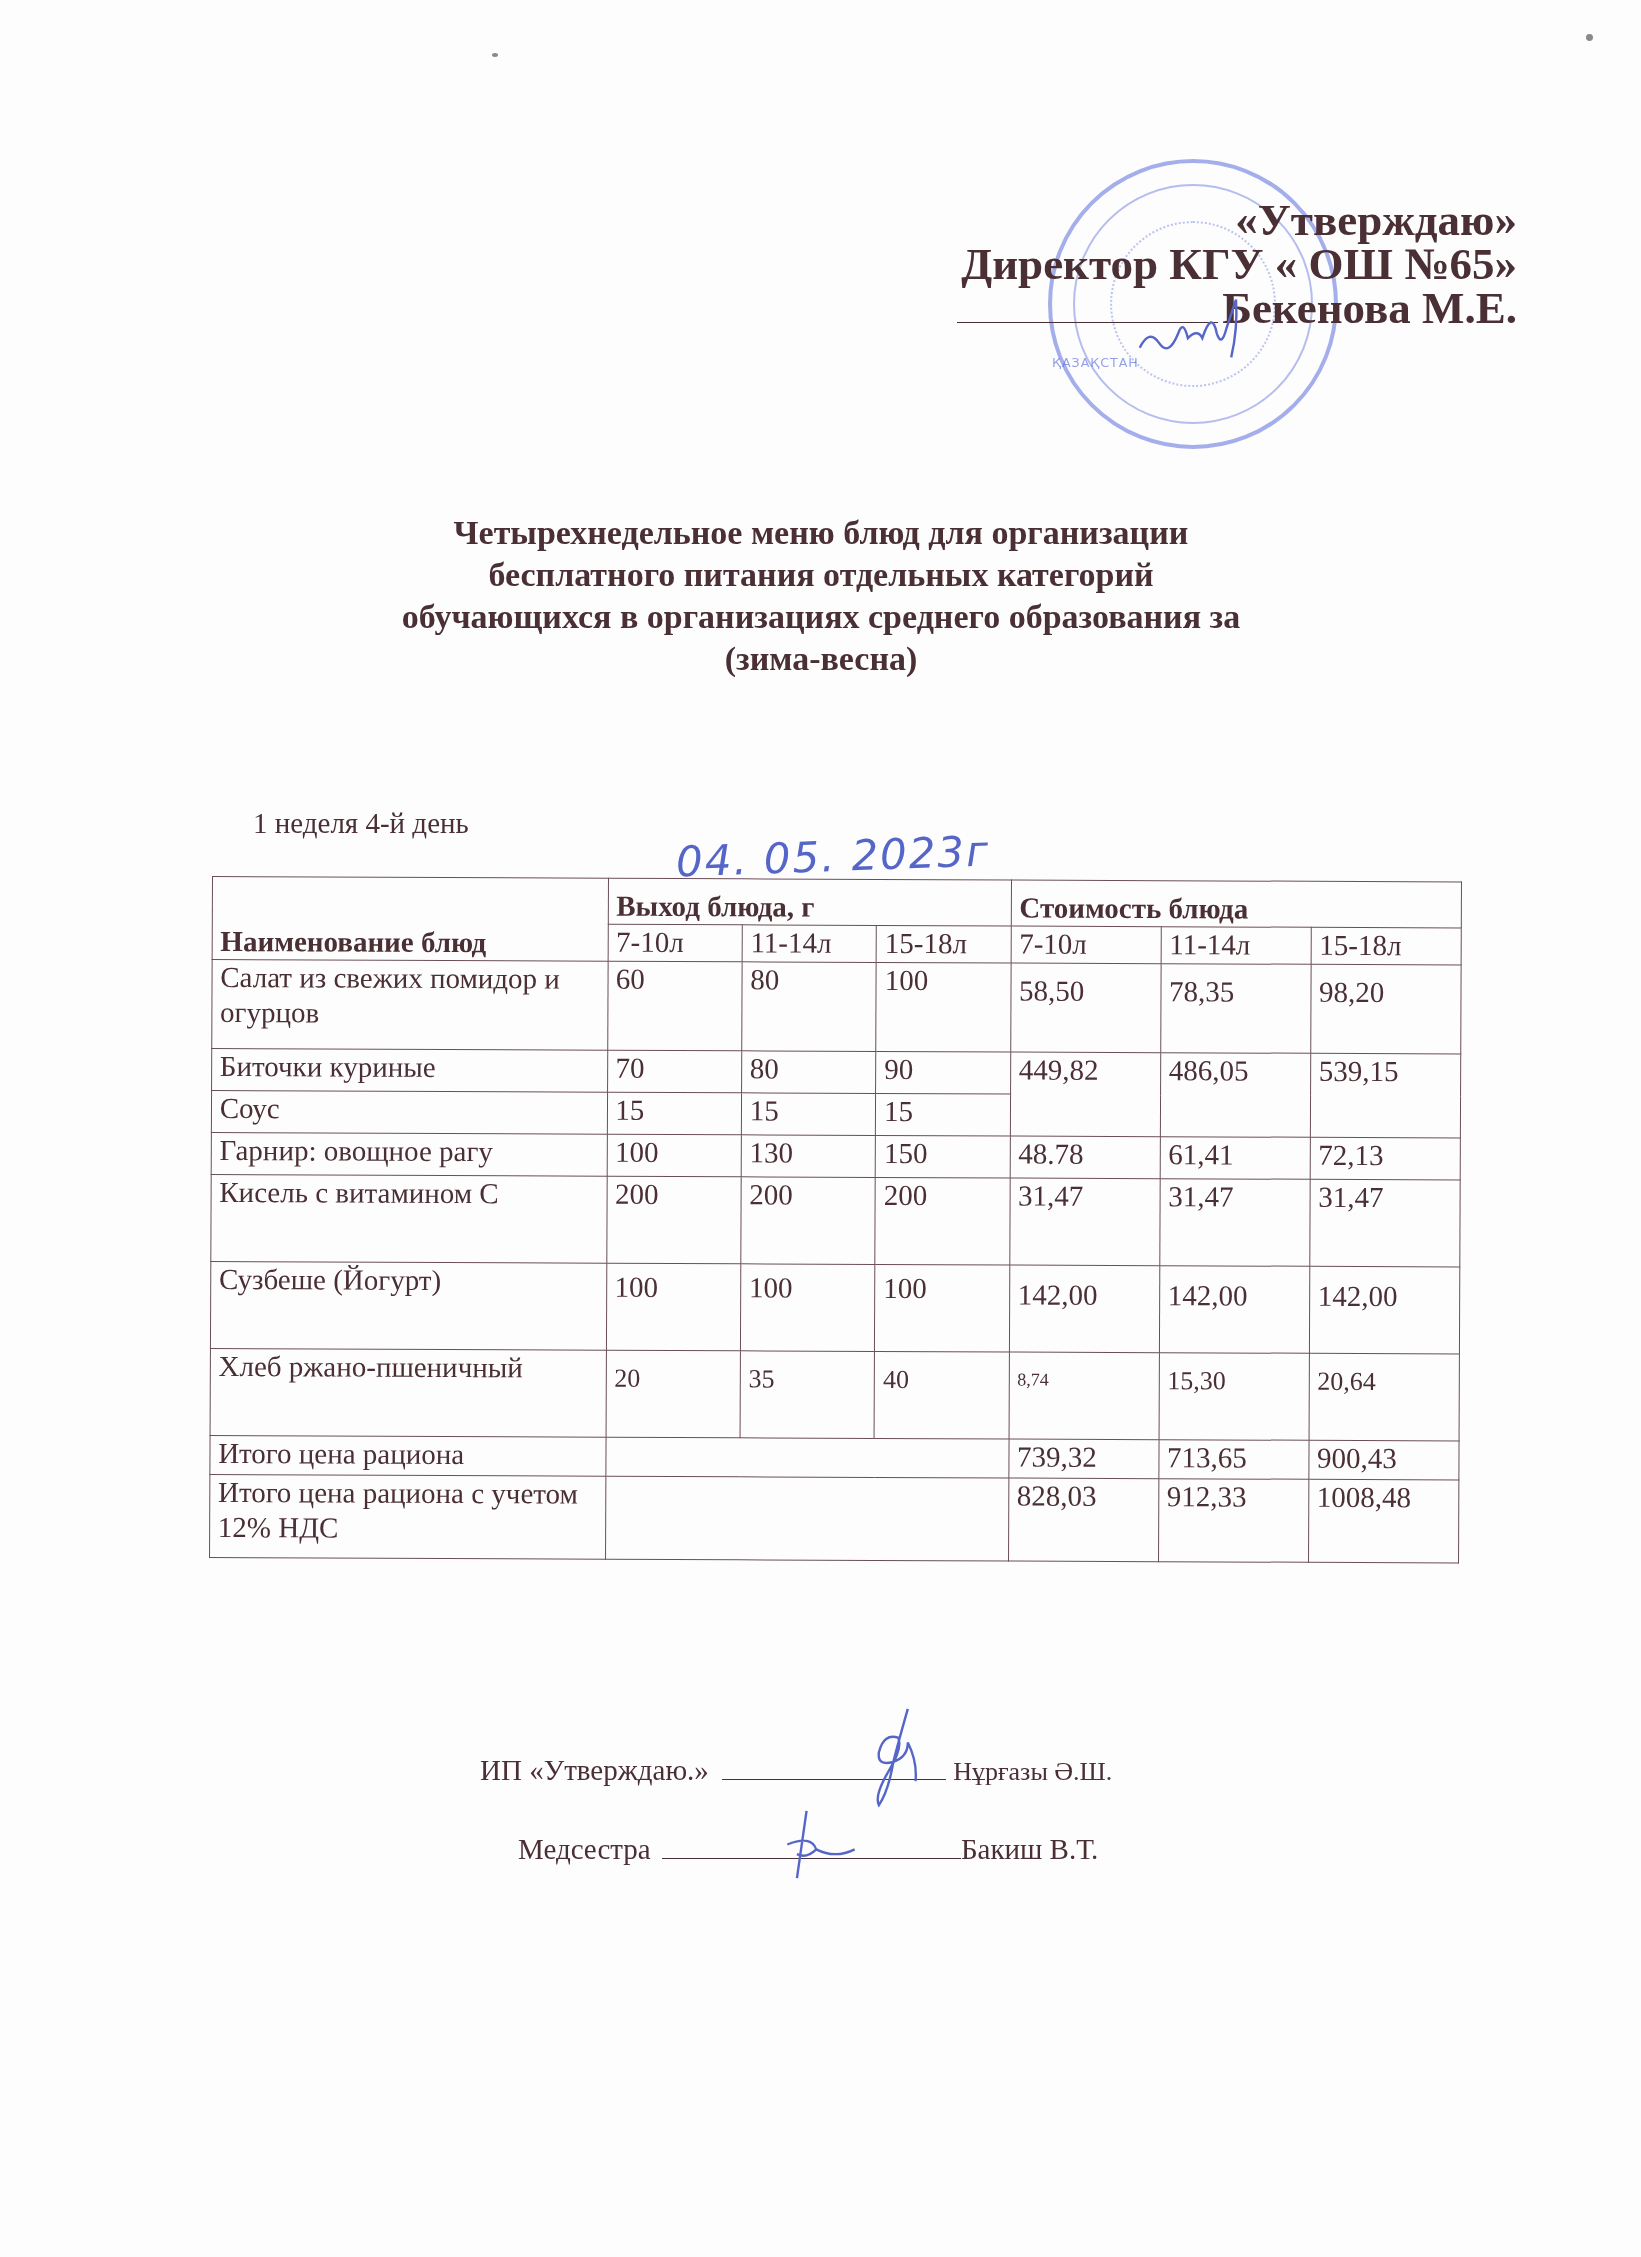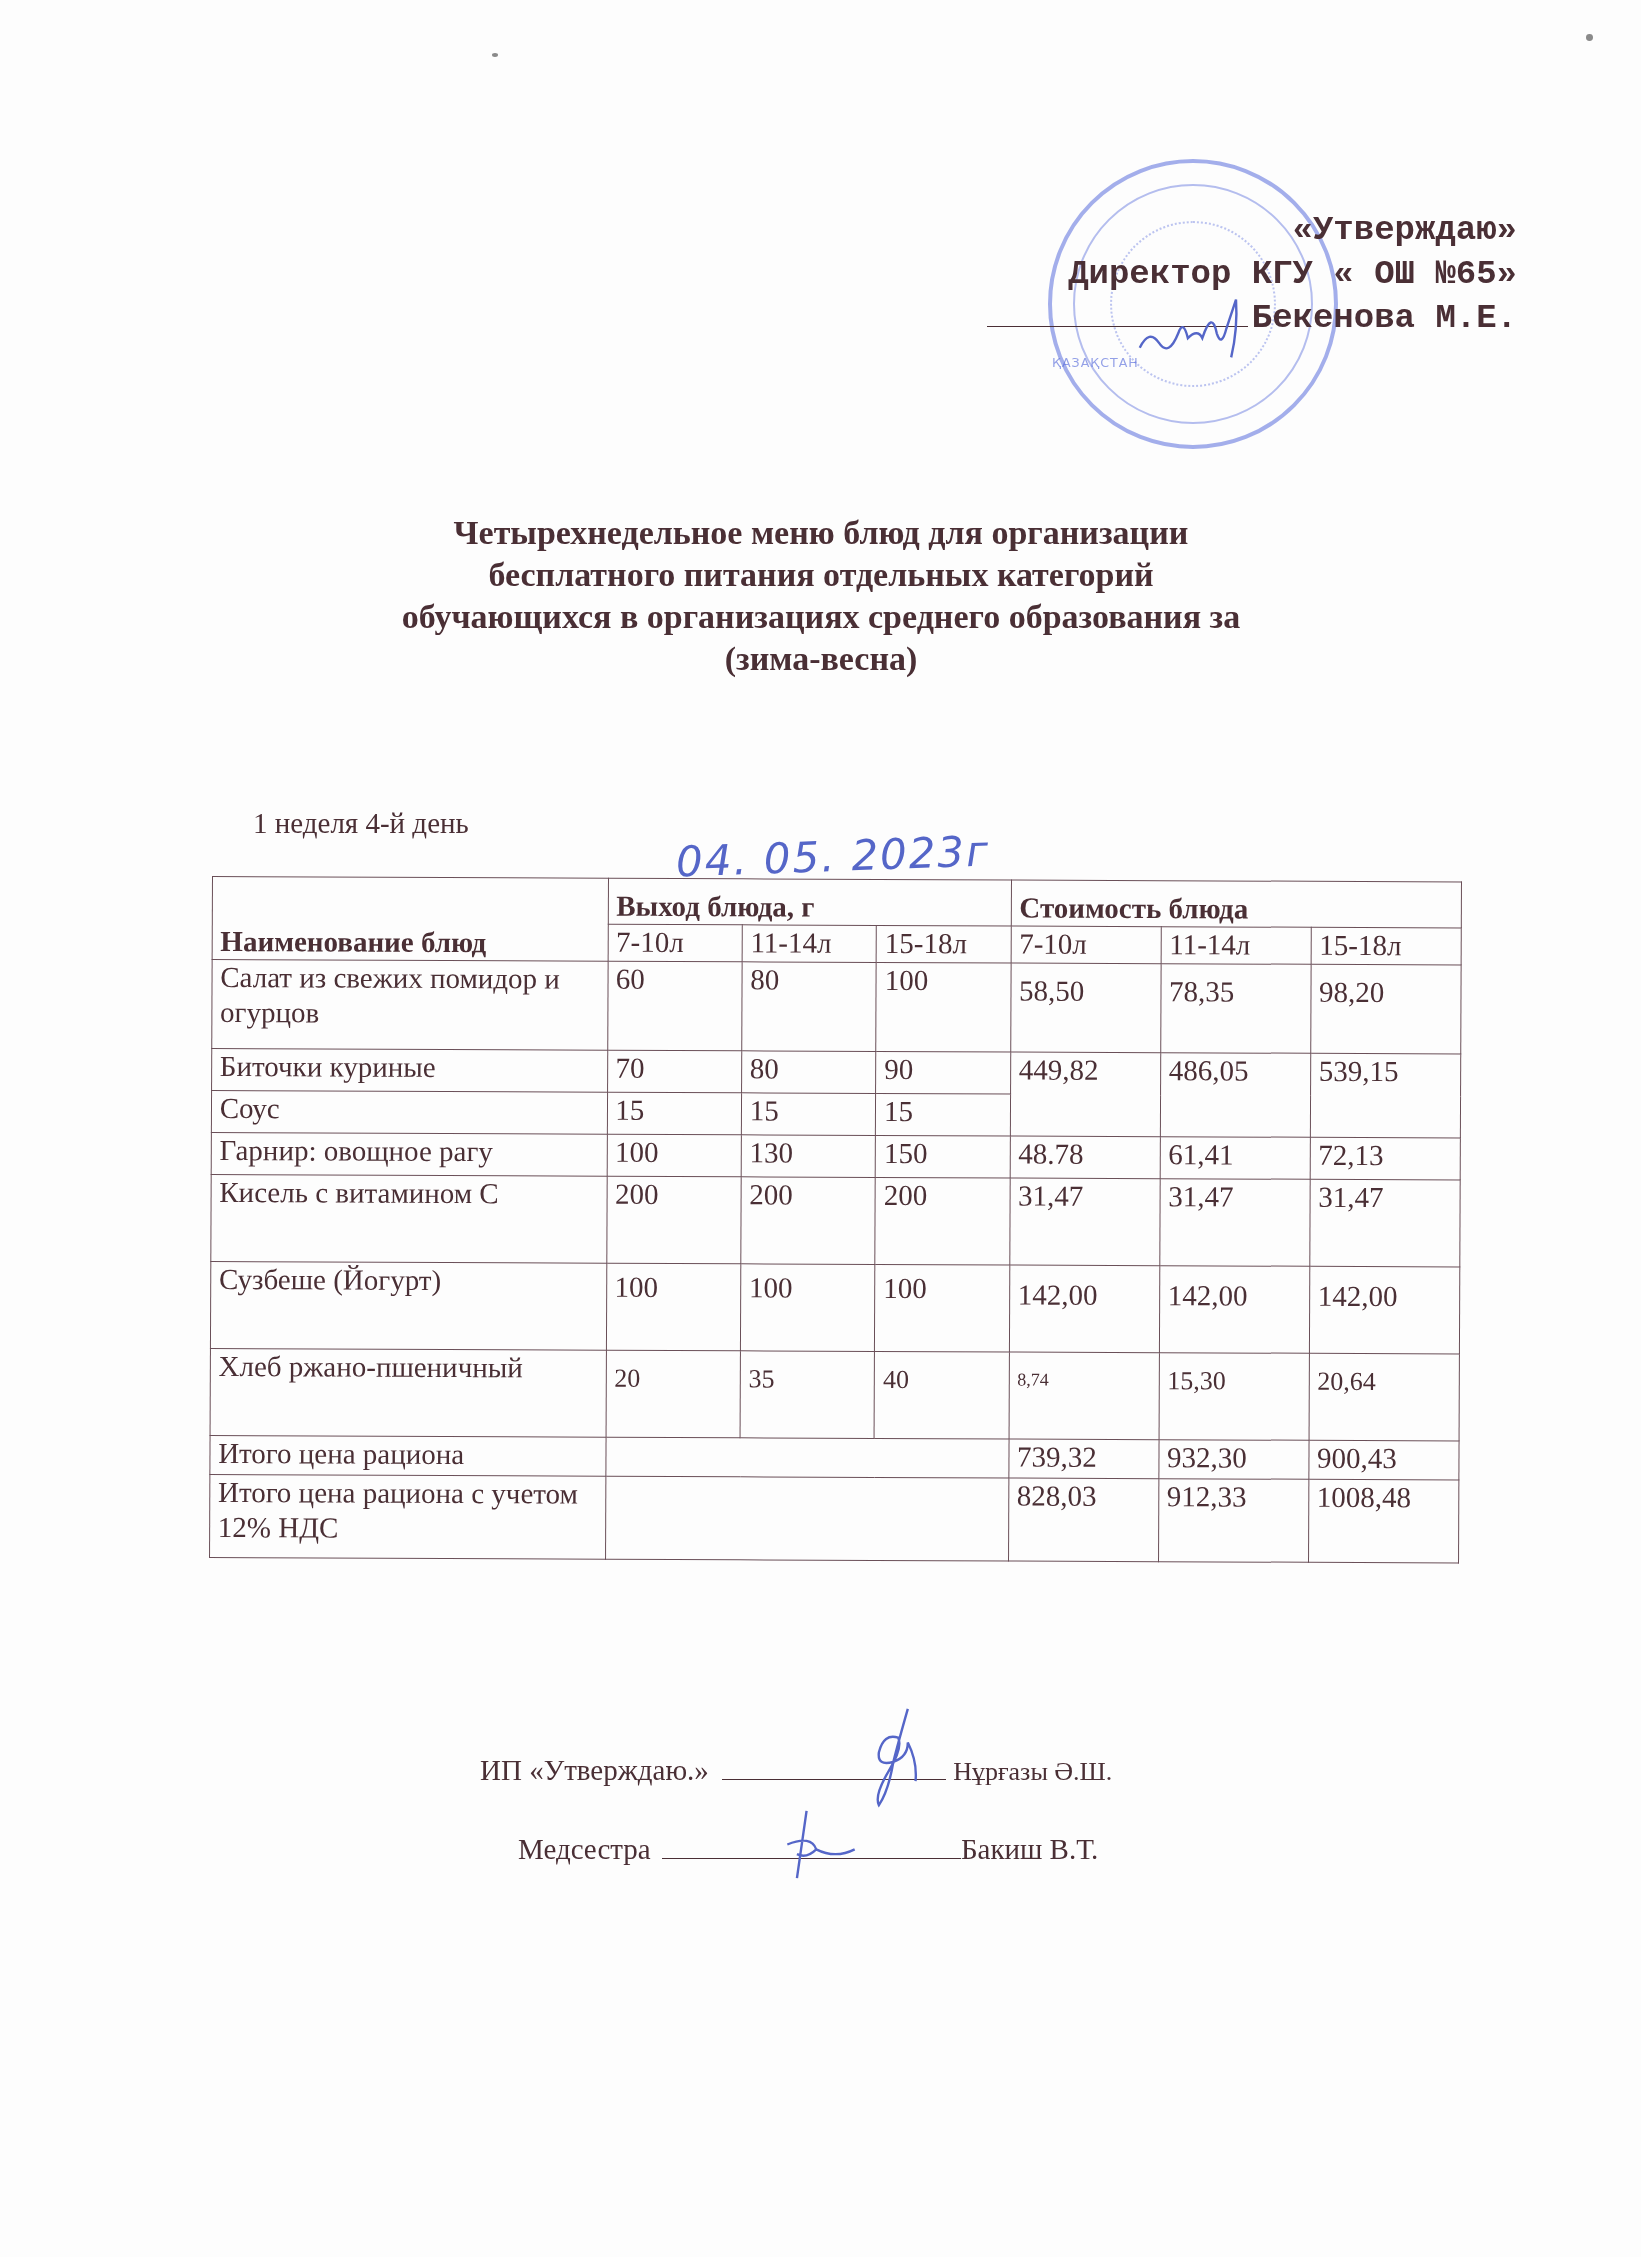--- a/index.html
+++ b/index.html
@@ -8,22 +8,22 @@
     background: #fdfdfd;
     position: relative;
     font-family: "Liberation Serif", "DejaVu Serif", serif;
     color: #4a2f35;
     overflow: hidden;
   }
   .speck { position: absolute; background: #8a8a8a; border-radius: 50%; }
 
   
   .approval {
-    position: absolute; right: 124px; top: 208px;
-    text-align: right; font-weight: bold; font-size: 34px; line-height: 44px; font-family: Liberation Mono, monospace;
+    position: absolute; right: 124px; top: 198px;
+    text-align: right; font-weight: bold; font-size: 45px; line-height: 44px;
   }
   .approval .line { display: block; white-space: nowrap; }
   .sig-line {
     display: inline-block; width: 261px; border-bottom: 1.9px solid #4a2f35;
     height: 29px; vertical-align: baseline; margin-right: 3.9px; position: relative;
   }
   .stamp {
     position: absolute; left: 1048px; top: 159px; width: 290px; height: 290px;
     border-radius: 50%; border: 4.8px solid rgba(90,110,220,0.55);
     box-sizing: border-box;
@@ -190,21 +190,21 @@
     <td style="padding-top:9.7px;font-size:26px;margin-left:13px;">40</td>
     <td style="padding-top:9.7px;font-size:18px;">8,74</td>
     <td style="padding-top:9.7px;font-size:26px;">15,30</td>
     <td style="padding-top:9.7px;font-size:26px;">20,64</td>
   </tr>
 
   <tr style="height:39px;">
     <td class="bold">Итого цена рациона</td>
     <td colspan="3"></td>
     <td class="bold">739,32</td>
-    <td class="bold">932,30</td>
+    <td class="bold">713,65</td>
     <td class="bold">900,43</td>
   </tr>
   <tr style="height:83px;">
     <td class="bold">Итого цена рациона с учетом  12% НДС</td>
     <td colspan="3"></td>
     <td class="bold">828,03</td>
     <td class="bold">912,33</td>
     <td class="bold">1008,48</td>
   </tr>
 </tbody>

